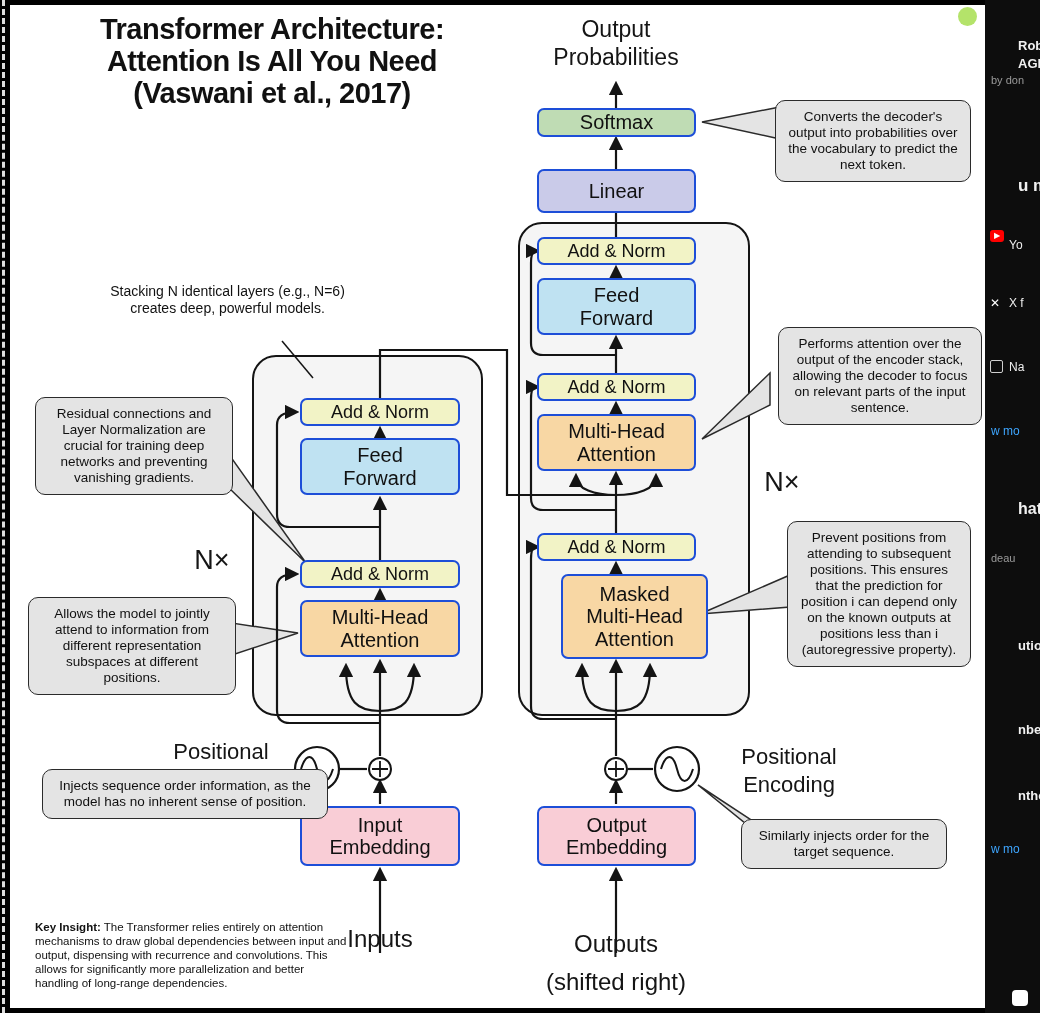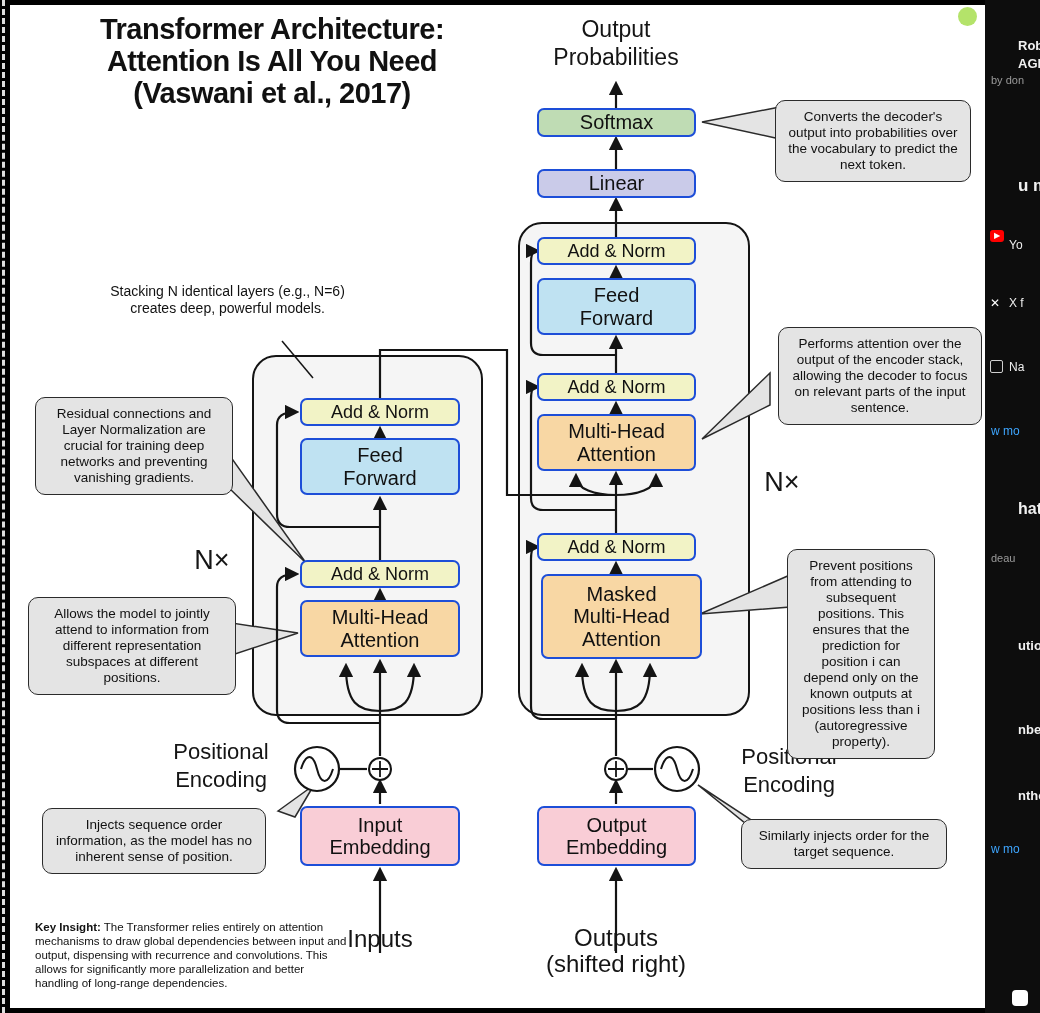--- a/index.html
+++ b/index.html
@@ -135,30 +135,30 @@
     </g>
   </svg>
 
   <div class="title">Transformer Architecture:
 Attention Is All You Need
 (Vaswani et al., 2017)</div>
   <div class="biglabel" style="left:516px;top:10px;width:180px;font-size:23px;line-height:28px;">Output
 Probabilities</div>
 
   <div class="box c-green" style="left:527px;top:103px;width:159px;height:29px;">Softmax</div>
-  <div class="box c-lav" style="left:527px;top:164px;width:159px;height:29px;">Linear</div>
+  <div class="box c-lav" style="left:527px;top:164px;width:159px;height:44px;">Linear</div>
 
   <div class="box c-yellow fs18" style="left:527px;top:232px;width:159px;height:28px;">Add &amp; Norm</div>
   <div class="box c-blue" style="left:527px;top:273px;width:159px;height:57px;">Feed
 Forward</div>
   <div class="box c-yellow fs18" style="left:527px;top:368px;width:159px;height:28px;">Add &amp; Norm</div>
   <div class="box c-orange" style="left:527px;top:409px;width:159px;height:57px;">Multi-Head
 Attention</div>
   <div class="box c-yellow fs18" style="left:527px;top:528px;width:159px;height:28px;">Add &amp; Norm</div>
-  <div class="box c-orange" style="left:531px;top:569px;width:161px;height:85px;">Masked
+  <div class="box c-orange" style="left:551px;top:569px;width:147px;height:85px;">Masked
 Multi-Head
 Attention</div>
 
   <div class="box c-yellow fs18" style="left:290px;top:393px;width:160px;height:28px;">Add &amp; Norm</div>
   <div class="box c-blue" style="left:290px;top:433px;width:160px;height:57px;">Feed
 Forward</div>
   <div class="box c-yellow fs18" style="left:290px;top:555px;width:160px;height:28px;">Add &amp; Norm</div>
   <div class="box c-orange" style="left:290px;top:595px;width:160px;height:57px;">Multi-Head
 Attention</div>
 
@@ -167,30 +167,30 @@
   <div class="box c-pink" style="left:527px;top:801px;width:159px;height:60px;">Output
 Embedding</div>
 
   <div class="biglabel" style="left:172px;top:540px;width:60px;font-size:27px;">N×</div>
   <div class="biglabel" style="left:742px;top:462px;width:60px;font-size:27px;">N×</div>
   <div class="biglabel" style="left:138px;top:733px;width:146px;font-size:22px;line-height:28px;">Positional
 Encoding</div>
   <div class="biglabel" style="left:706px;top:738px;width:146px;font-size:22px;line-height:28px;">Positional
 Encoding</div>
   <div class="biglabel" style="left:300px;top:920px;width:140px;font-size:24px;">Inputs</div>
-  <div class="biglabel" style="left:495px;top:920px;width:222px;font-size:24px;line-height:26px;">Outputs
+  <div class="biglabel" style="left:495px;top:920px;width:222px;font-size:24px;line-height:38px;">Outputs
 (shifted right)</div>
 
   <div class="callout" style="left:765px;top:95px;width:196px;">Converts the decoder's output into probabilities over the vocabulary to predict the next token.</div>
   <div class="stacking">Stacking N identical layers (e.g., N=6) creates deep, powerful models.</div>
   <div class="callout" style="left:25px;top:392px;width:198px;">Residual connections and Layer Normalization are crucial for training deep networks and preventing vanishing gradients.</div>
   <div class="callout" style="left:18px;top:592px;width:208px;">Allows the model to jointly attend to information from different representation subspaces at different positions.</div>
   <div class="callout" style="left:768px;top:322px;width:204px;">Performs attention over the output of the encoder stack, allowing the decoder to focus on relevant parts of the input sentence.</div>
-  <div class="callout" style="left:777px;top:544px;width:148px;">Prevent positions from attending to subsequent positions. This ensures that the prediction for position i can depend only on the known outputs at positions less than i (autoregressive property).</div>
-  <div class="callout" style="left:32px;top:803px;width:224px;">Injects sequence order information, as the model has no inherent sense of position.</div>
+  <div class="callout" style="left:777px;top:516px;width:184px;">Prevent positions from attending to subsequent positions. This ensures that the prediction for position i can depend only on the known outputs at positions less than i (autoregressive property).</div>
+  <div class="callout" style="left:32px;top:764px;width:286px;">Injects sequence order information, as the model has no inherent sense of position.</div>
   <div class="callout" style="left:731px;top:814px;width:206px;">Similarly injects order for the target sequence.</div>
 
   <p class="keyinsight"><b>Key Insight:</b><span> The Transformer relies entirely on attention mechanisms to draw global dependencies between input and output, dispensing with recurrence and convolutions. This allows for significantly more parallelization and better handling of long-range dependencies.</span></p>
 
   <div class="green-dot"></div>
 </div>
 
 <div class="sidebar">
   <div class="frag f-bold" style="top:38px;font-size:13px;">Robert</div>
   <div class="frag f-bold" style="top:56px;font-size:13px;">AGI A</div>

